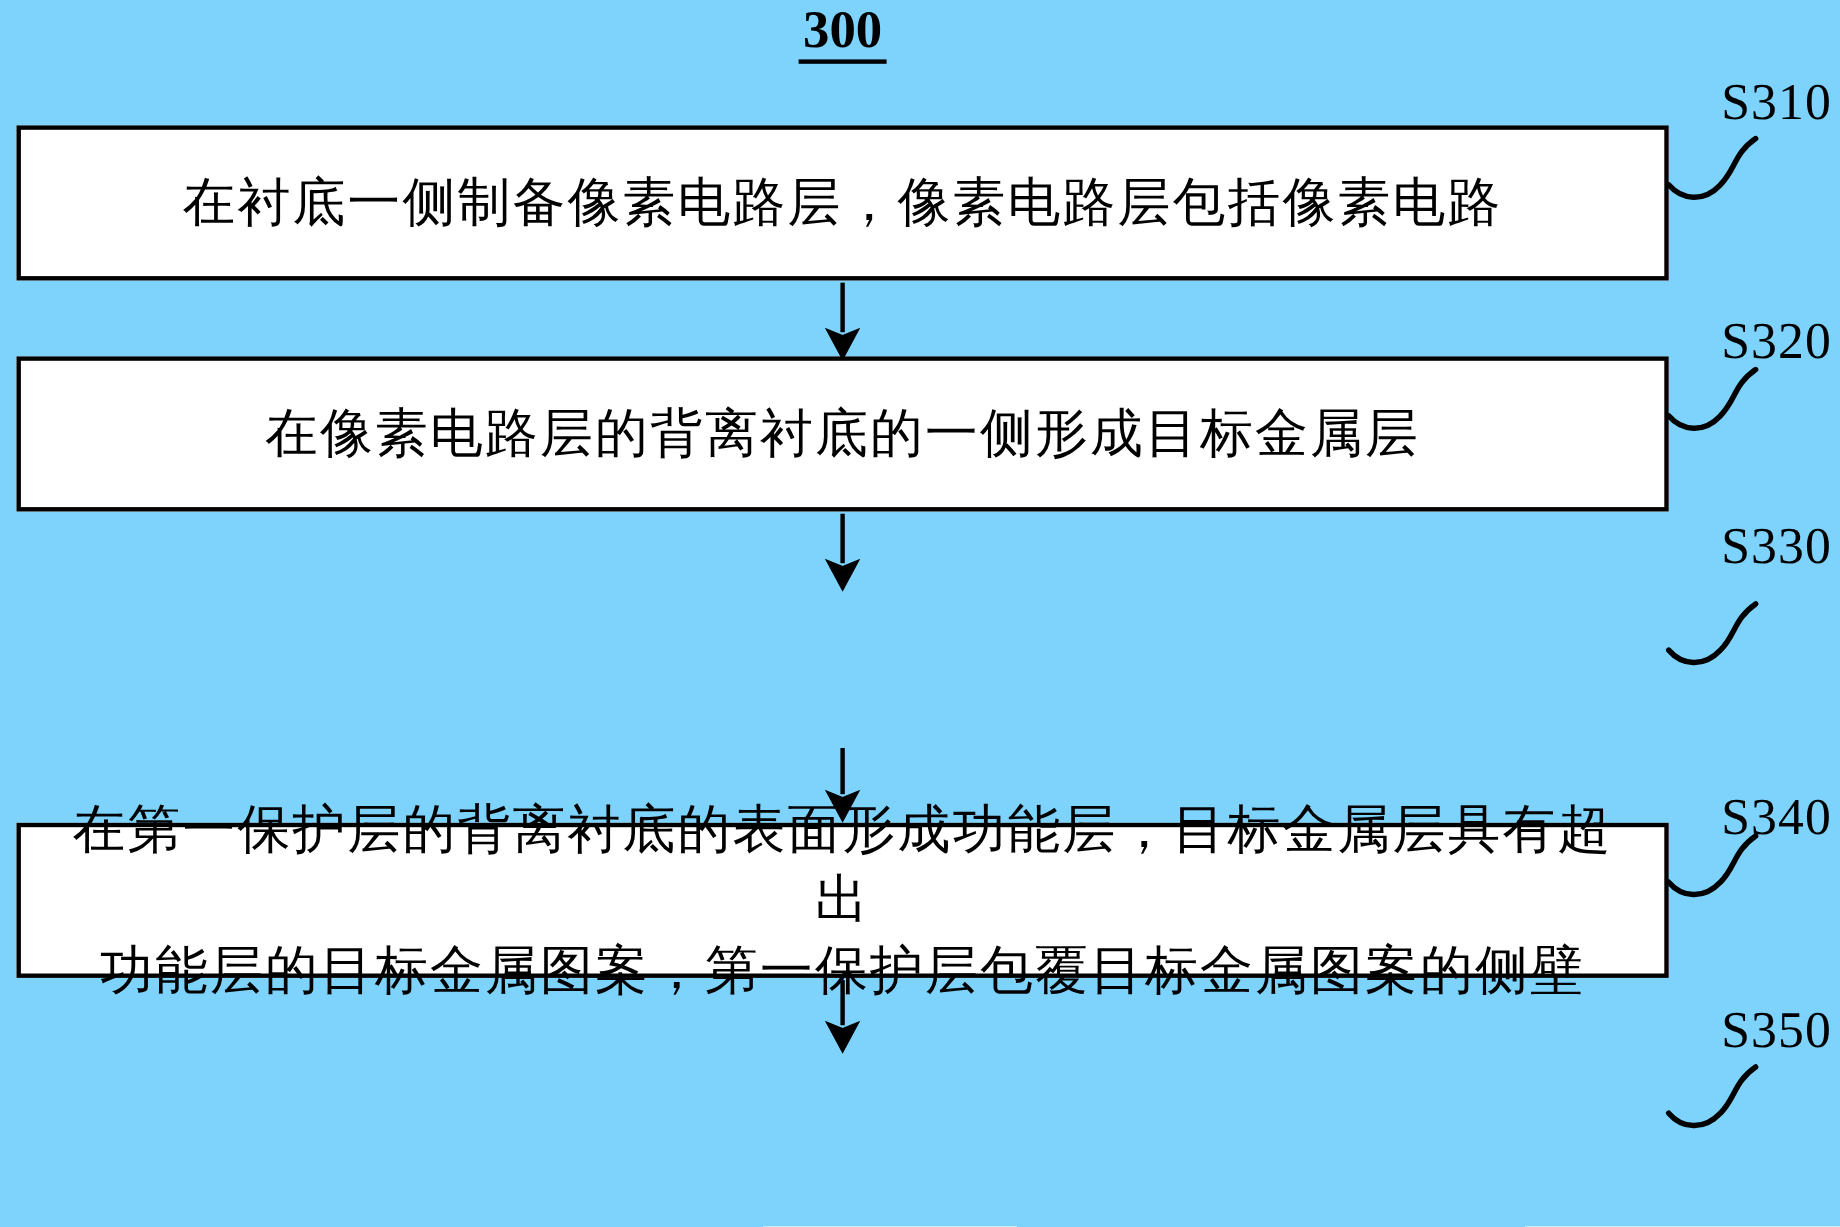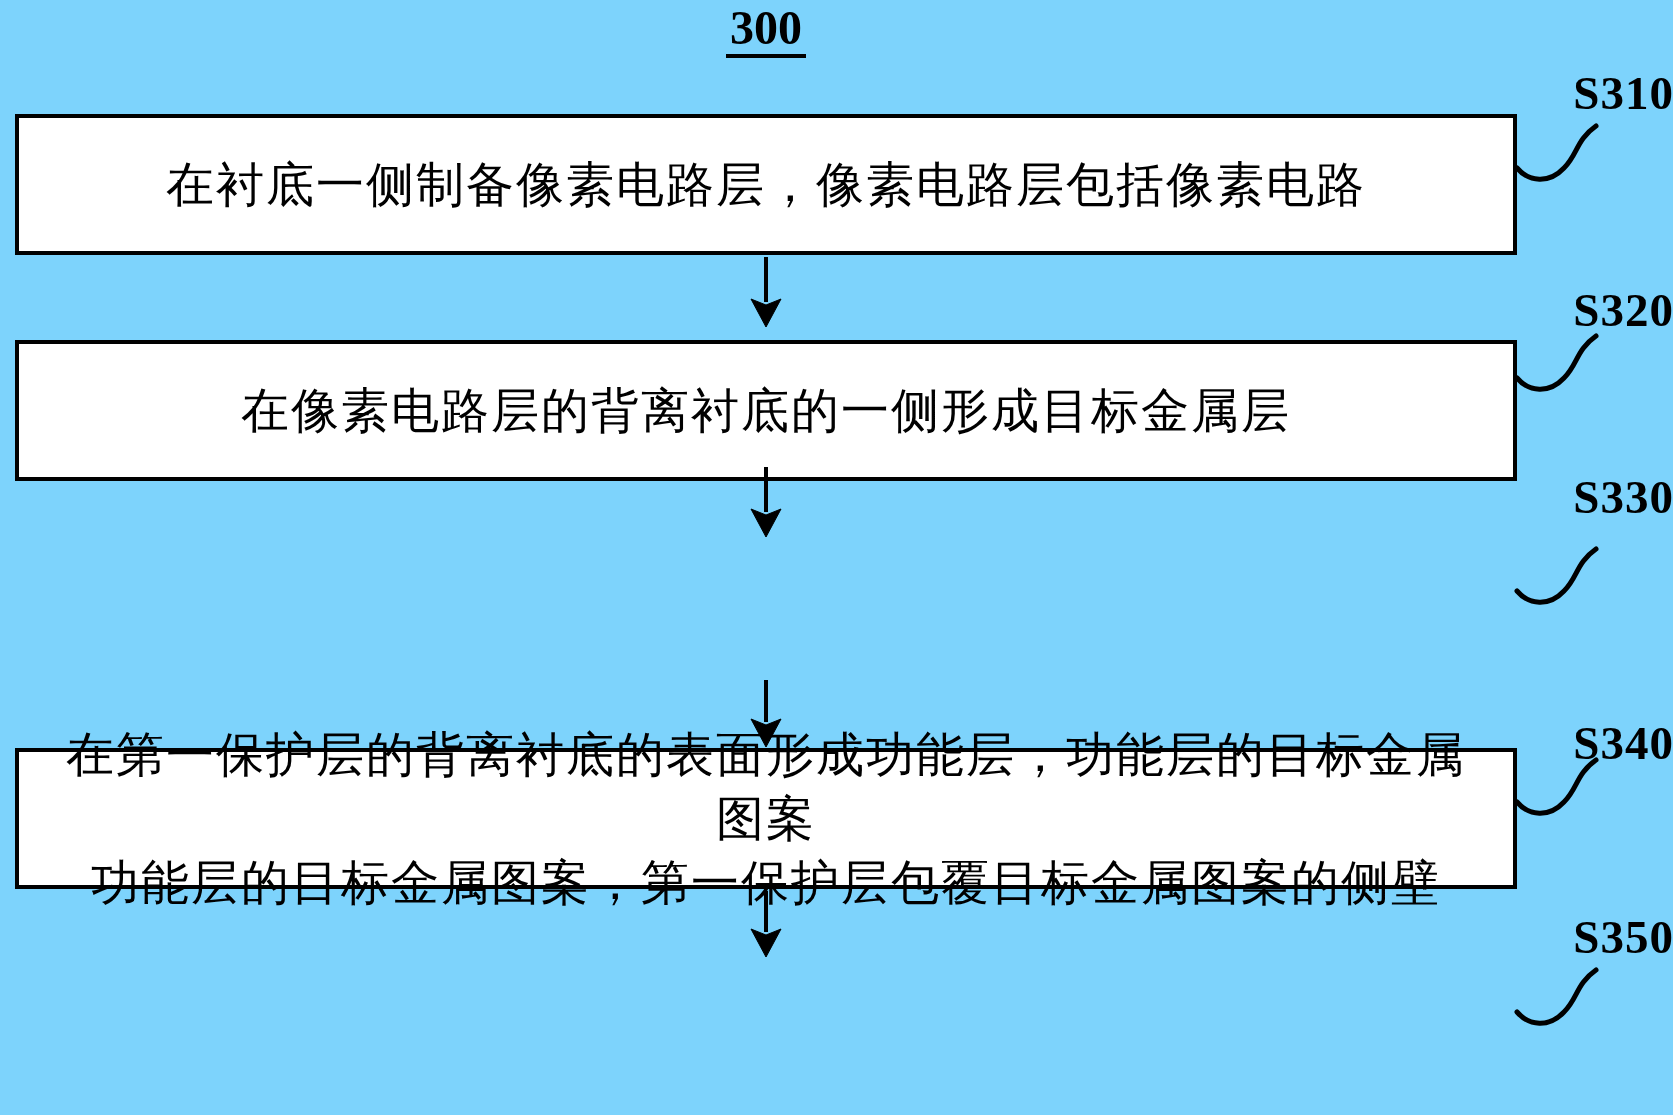--- a/index.html
+++ b/index.html
@@ -50,32 +50,32 @@
     padding: 0 40px;
   }
   .step-box .box-line {
     display: block;
     white-space: nowrap;
   }
   .step-box.wrap-two .box-line {
     white-space: normal;
   }
   #box-s310 { top: 114px; }
-  #box-s320 { top: 324px; margin-top: 16px; }
+  #box-s320 { top: 324px; }
   #box-s330 { top: 537px; }
   #box-s340 { top: 748px; }
   #box-s350 { top: 958px; }
   .step-label {
     position: absolute;
     left: 1556px;
     width: 118px;
     font-size: 47px;
     line-height: 1;
-    font-weight: 700;
-    text-align: right;
+    font-weight: 400;
+    text-align: center;
     letter-spacing: 1px;
   }
   #label-s310 { top: 70px; }
   #label-s320 { top: 287px; }
   #label-s330 { top: 474px; }
   #label-s340 { top: 704px; margin-top: 16px; }
   #label-s350 { top: 914px; }
   .connector-layer {
     position: absolute;
     left: 0;
@@ -95,21 +95,21 @@
   <div class="step-box" id="box-s310">
     <span class="box-line">在衬底一侧制备像素电路层，像素电路层包括像素电路</span>
   </div>
 
   <div class="step-box" id="box-s320">
     <span class="box-line">在像素电路层的背离衬底的一侧形成目标金属层</span>
   </div>
 
 
   <div class="step-box wrap-two" id="box-s340">
-    <span class="box-line">在第一保护层的背离衬底的表面形成功能层，功能层的目标金属图案</span>
+    <span class="box-line">在第一保护层的背离衬底的表面形成功能层，目标金属层具有超出</span>
     <span class="box-line">功能层的目标金属图案，第一保护层包覆目标金属图案的侧壁</span>
   </div>
 
 
   <div class="step-label" id="label-s310">S310</div>
   <div class="step-label" id="label-s320">S320</div>
   <div class="step-label" id="label-s330">S330</div>
   <div class="step-label" id="label-s340">S340</div>
   <div class="step-label" id="label-s350">S350</div>
 

